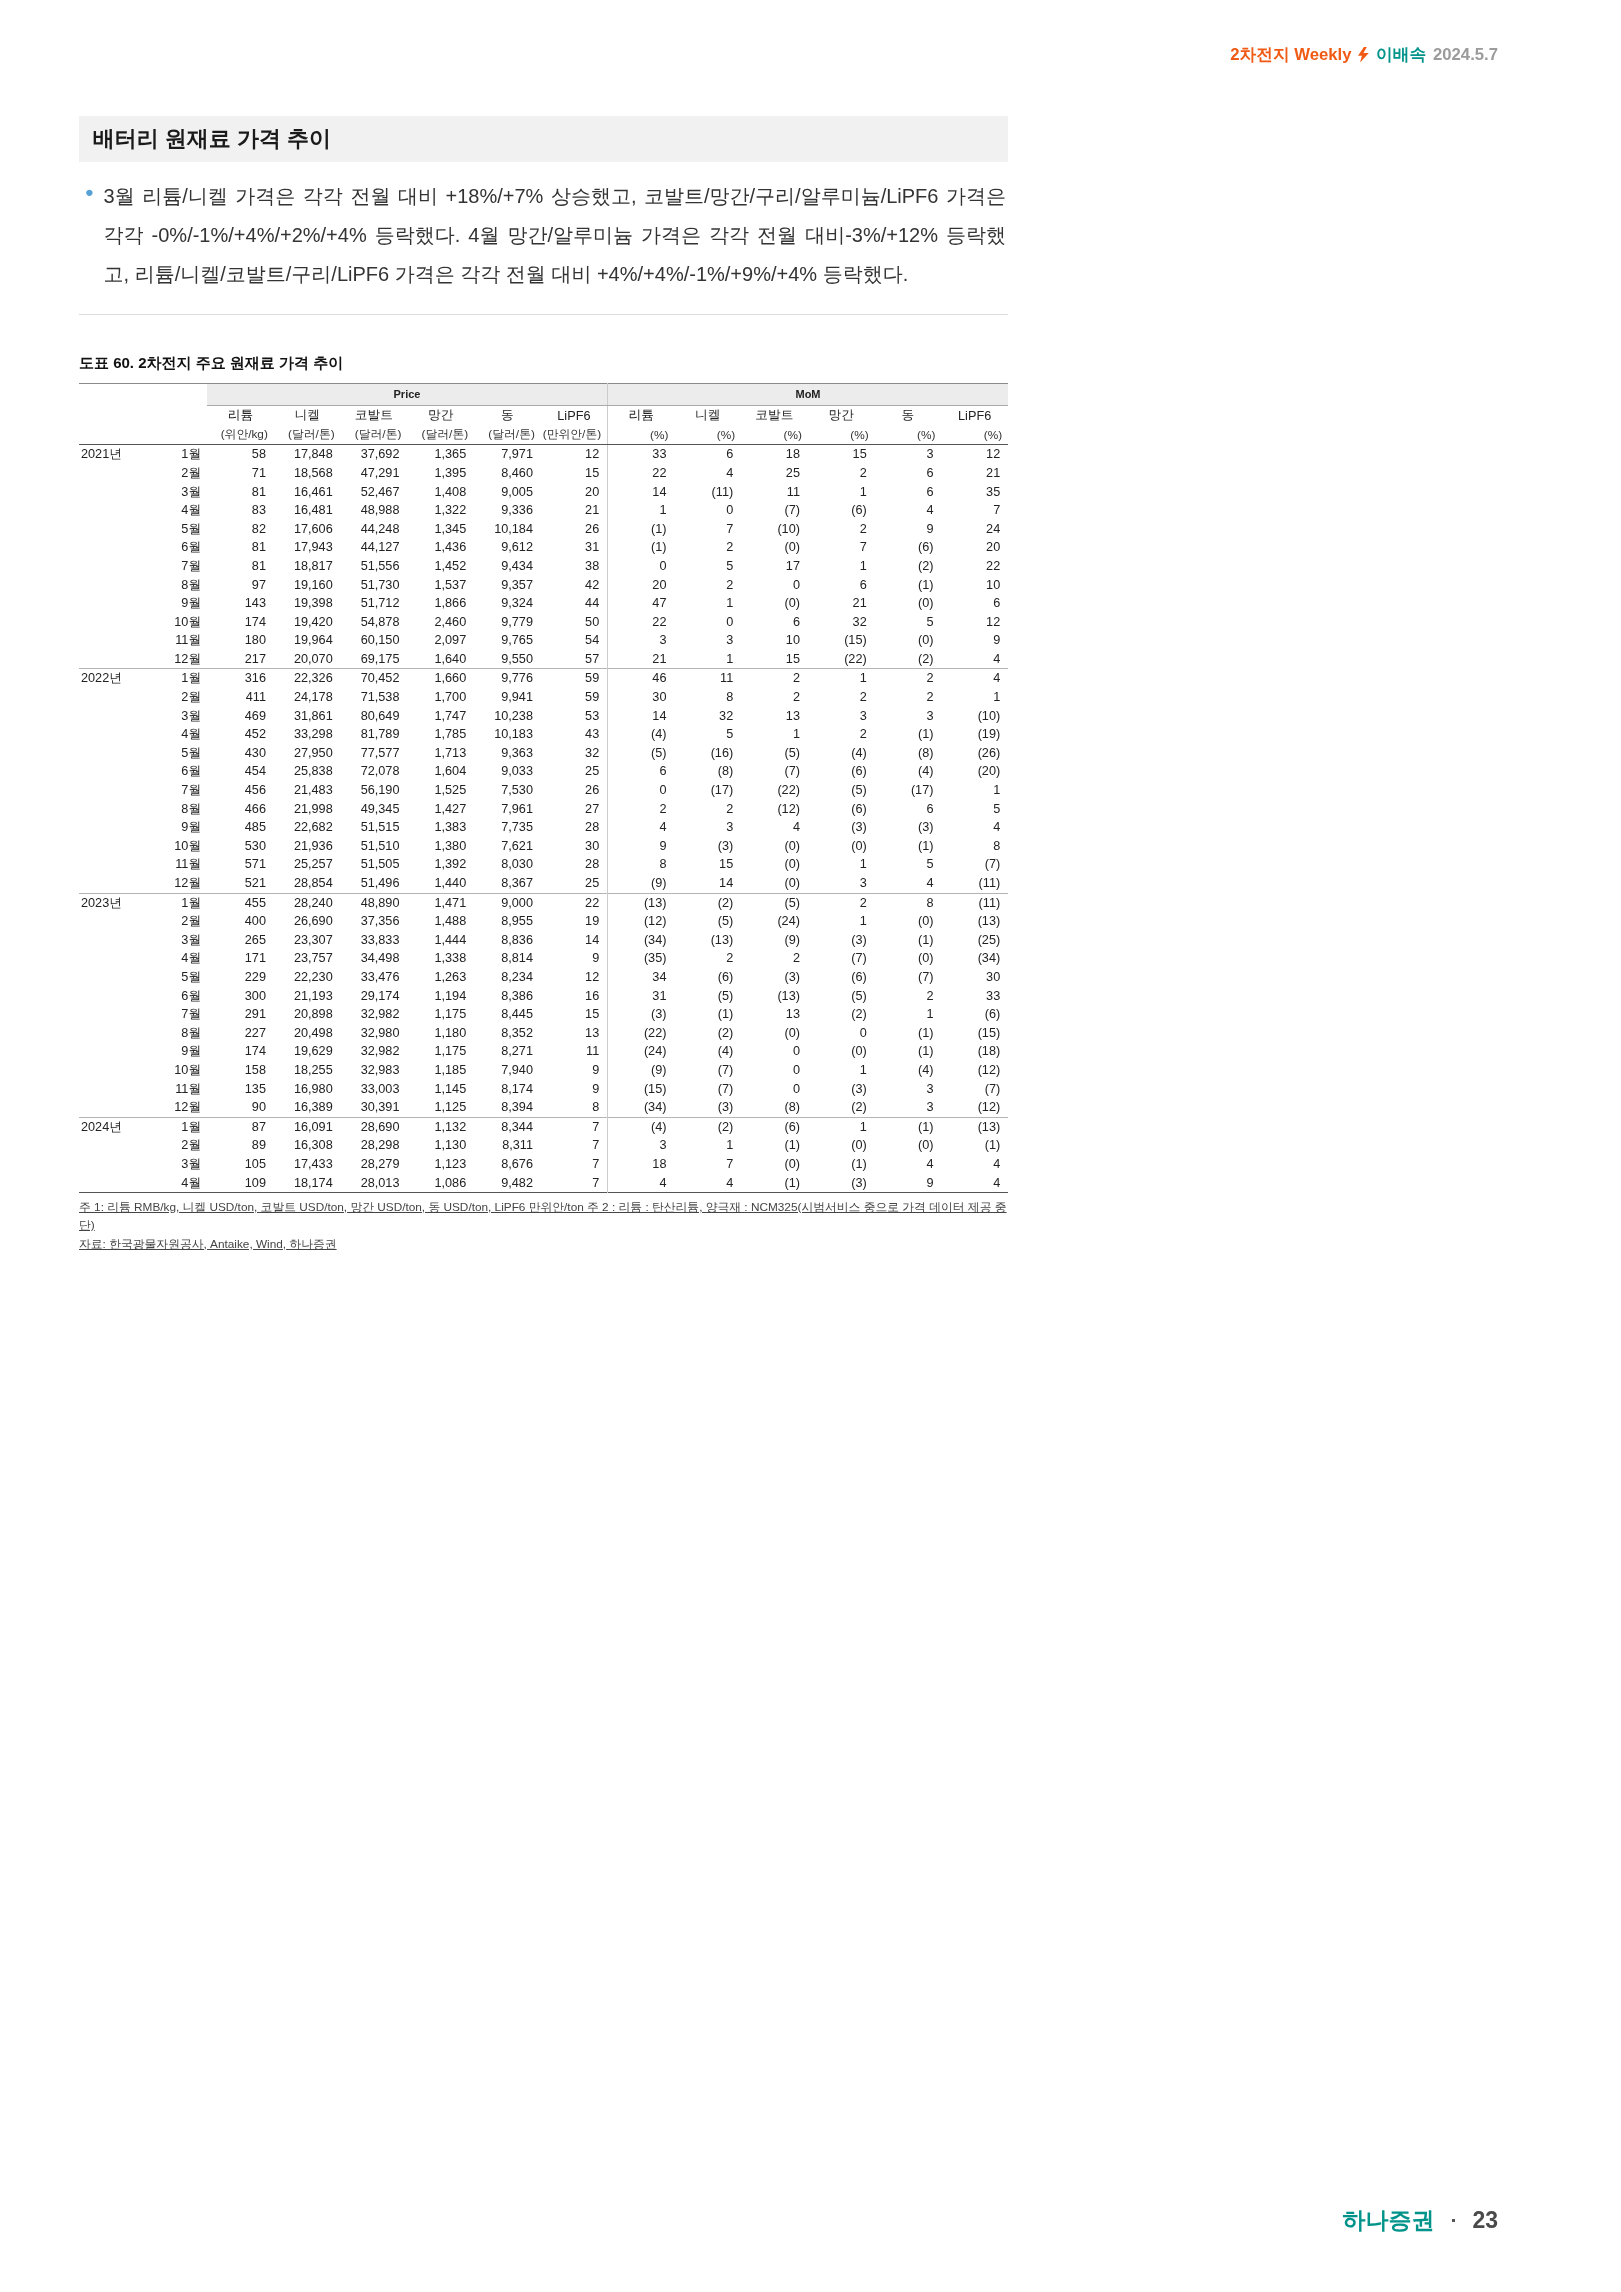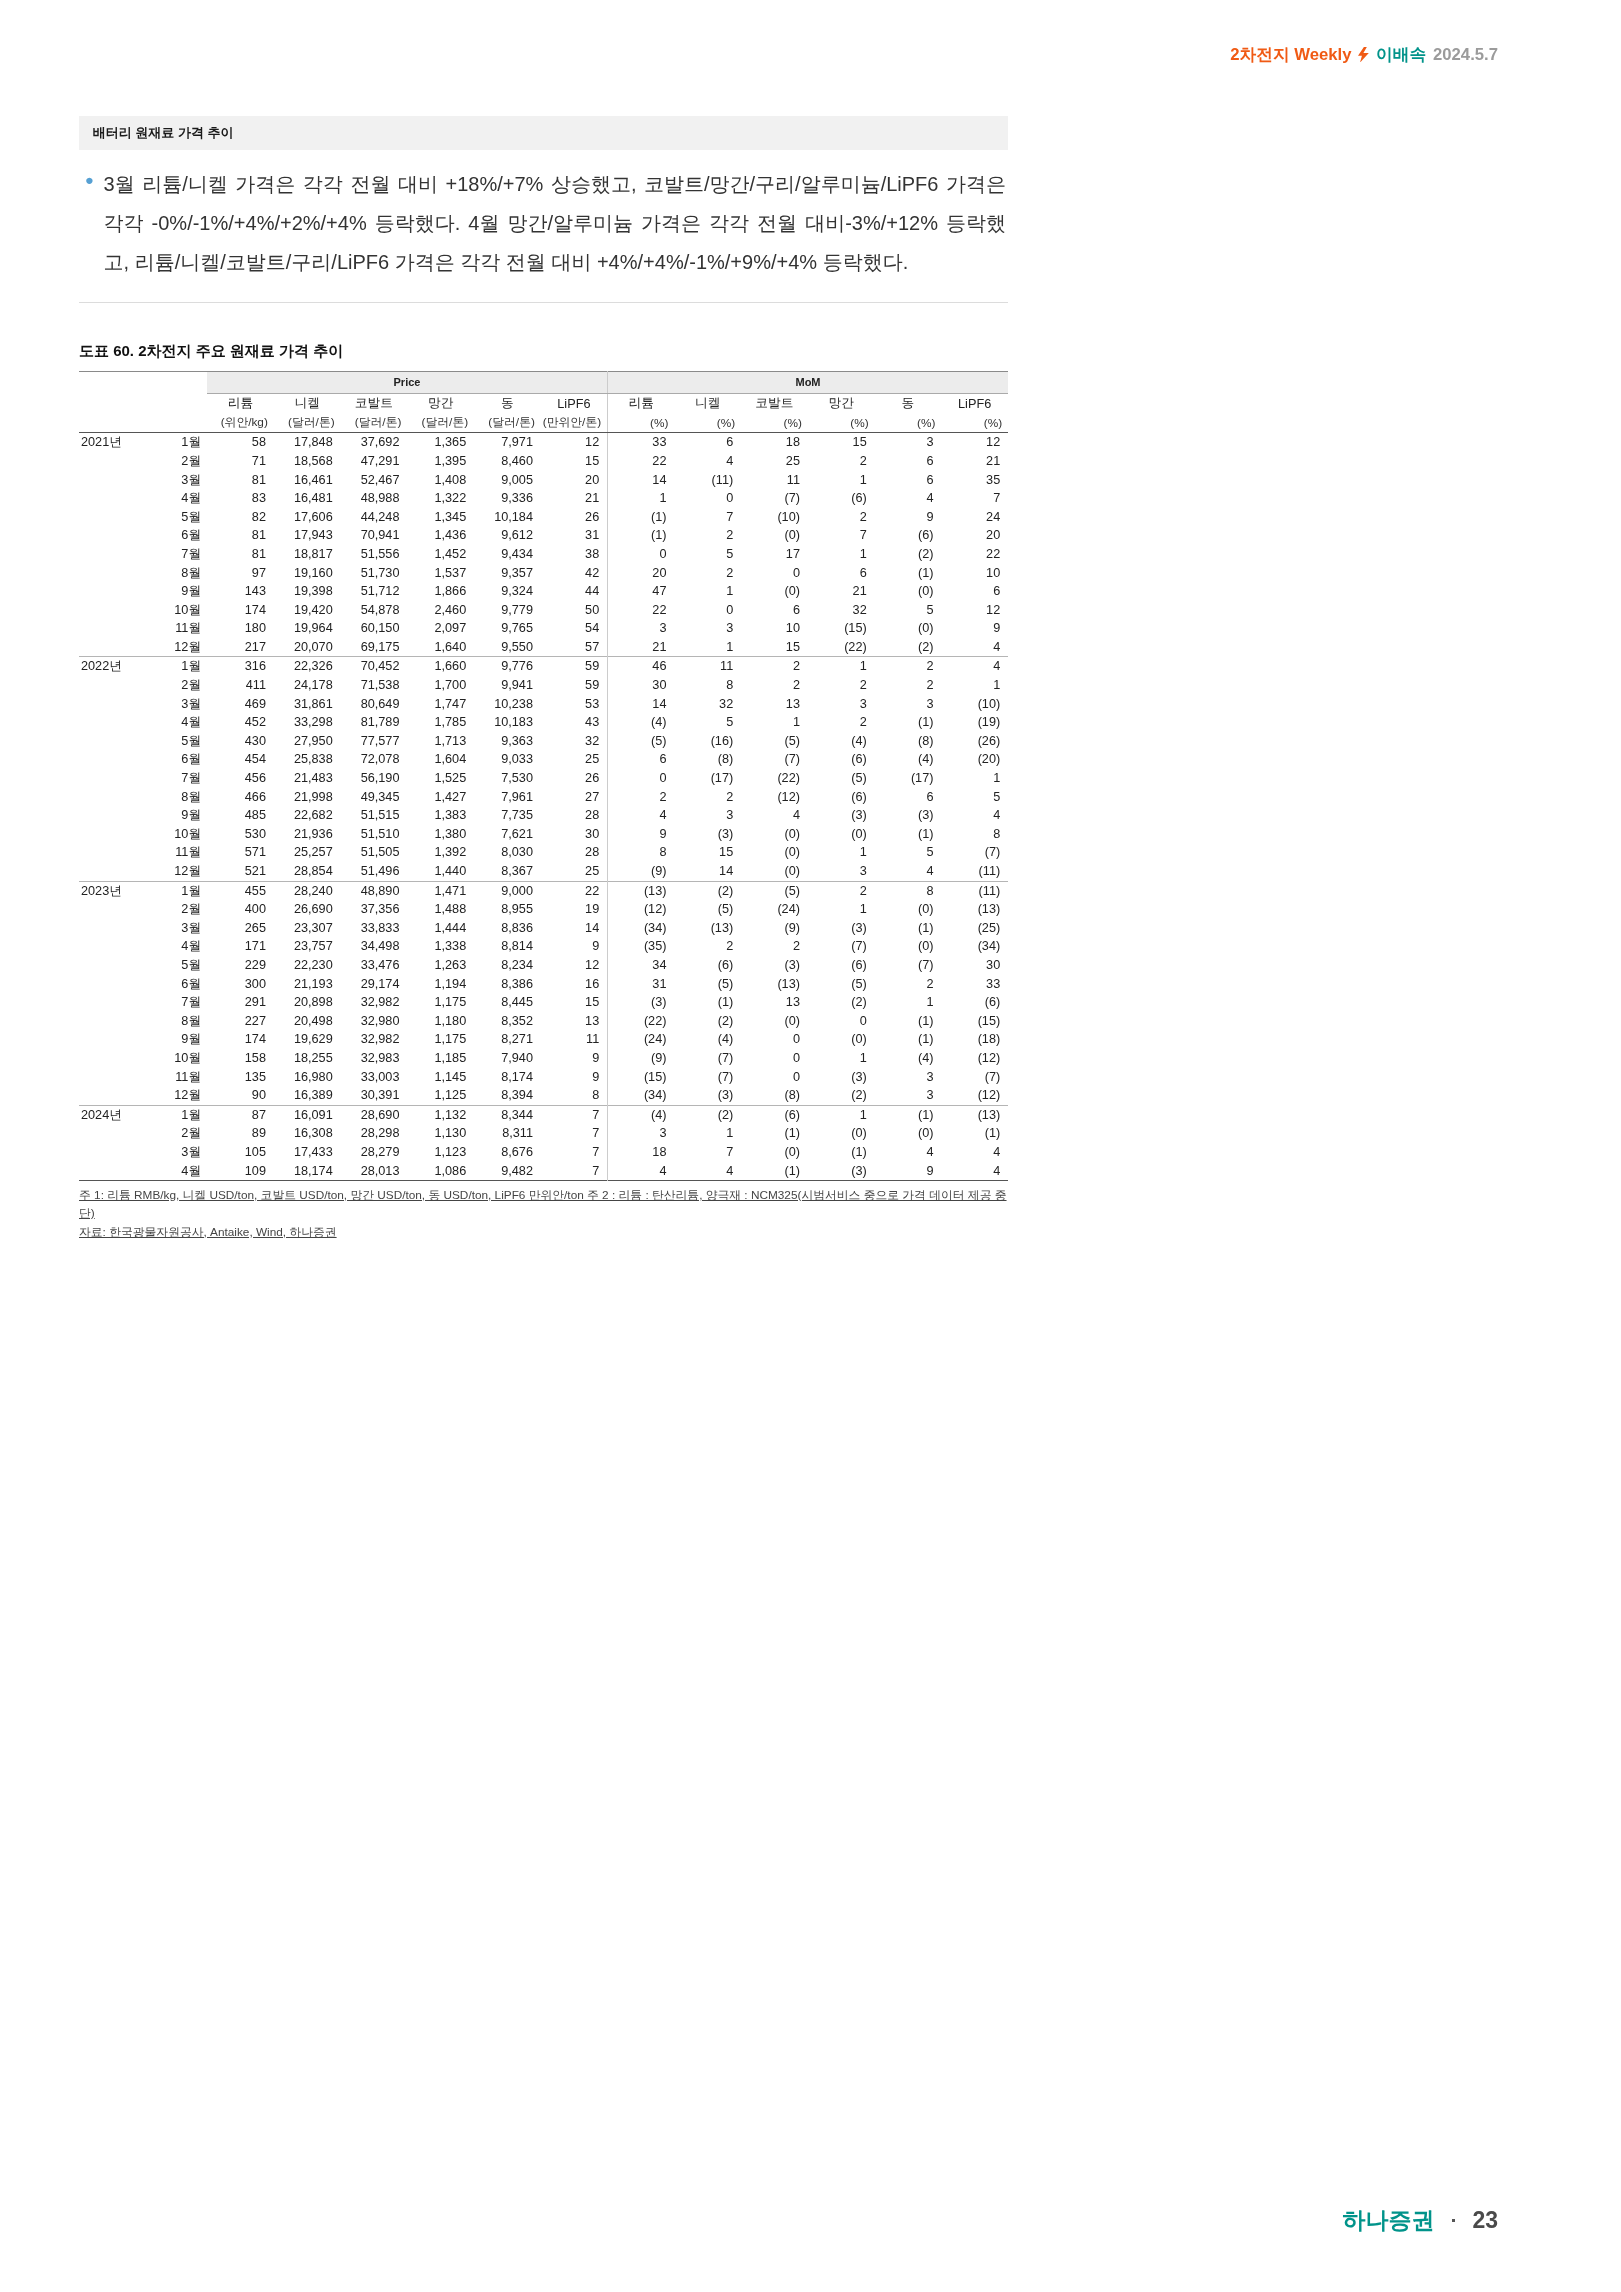--- a/index.html
+++ b/index.html
@@ -23,21 +23,21 @@
   }
   .brand-orange{color:var(--accent-orange);font-weight:bold;}
   .bolt{display:inline-flex;align-items:center;}
   .author{color:var(--brand-teal);font-weight:bold;}
   .hdr-date{color:var(--date-gray);font-weight:bold;}
   
   .content{position:absolute;left:79px;top:116px;width:929px;}
   .section-bar{
     background:#f1f1f1;
     padding:7.8px 13.7px;
-    font-size:13px;font-weight:bold;color:#1a1a1a;
+    font-size:22px;font-weight:bold;color:#1a1a1a;
   }
   .bullet-block{
     display:flex;gap:9.8px;
     margin-top:15.7px;padding:0 2px 19.6px 5.9px;
     border-bottom:1px solid #dcdcdc;
   }
   .bullet-dot{
     color:var(--bullet-blue);font-size:14.7px;line-height:31px;flex:0 0 auto;
   }
   .bullet-text{
@@ -250,21 +250,21 @@
           <td class="num">(10)</td>
           <td class="num">2</td>
           <td class="num">9</td>
           <td class="num">24</td>
         </tr>
         <tr>
           <td class="year"></td>
           <td class="month">6월</td>
           <td class="num">81</td>
           <td class="num">17,943</td>
-          <td class="num">70,941</td>
+          <td class="num">44,127</td>
           <td class="num">1,436</td>
           <td class="num">9,612</td>
           <td class="num">31</td>
           <td class="num divider">(1)</td>
           <td class="num">2</td>
           <td class="num">(0)</td>
           <td class="num">7</td>
           <td class="num">(6)</td>
           <td class="num">20</td>
         </tr>

